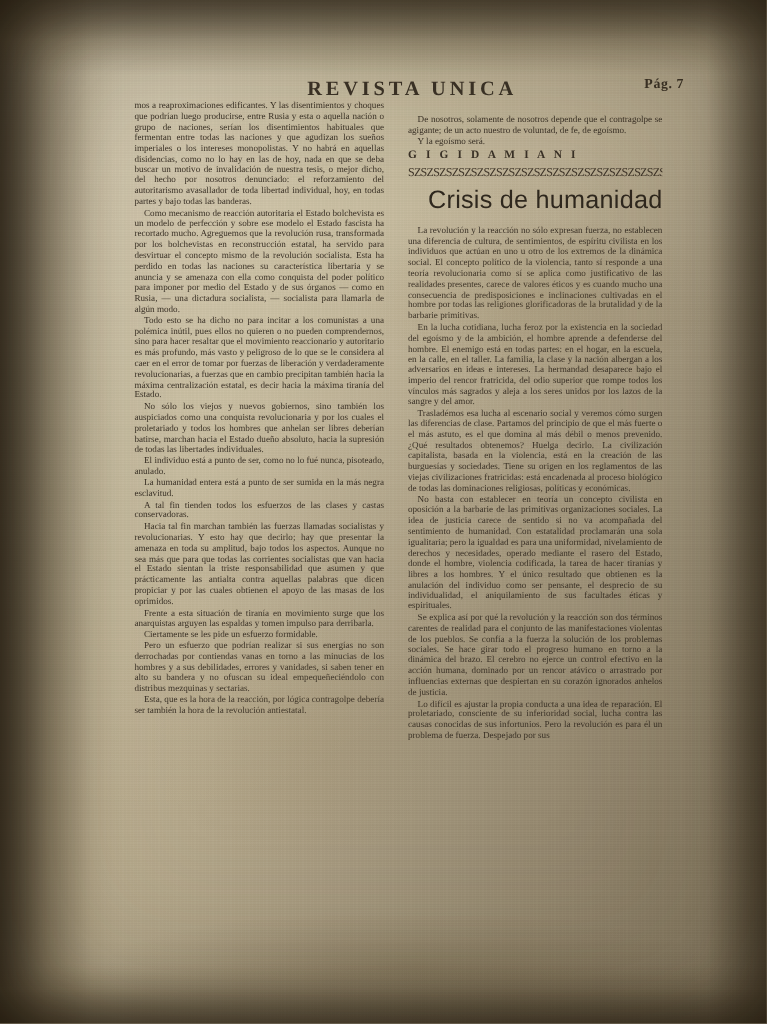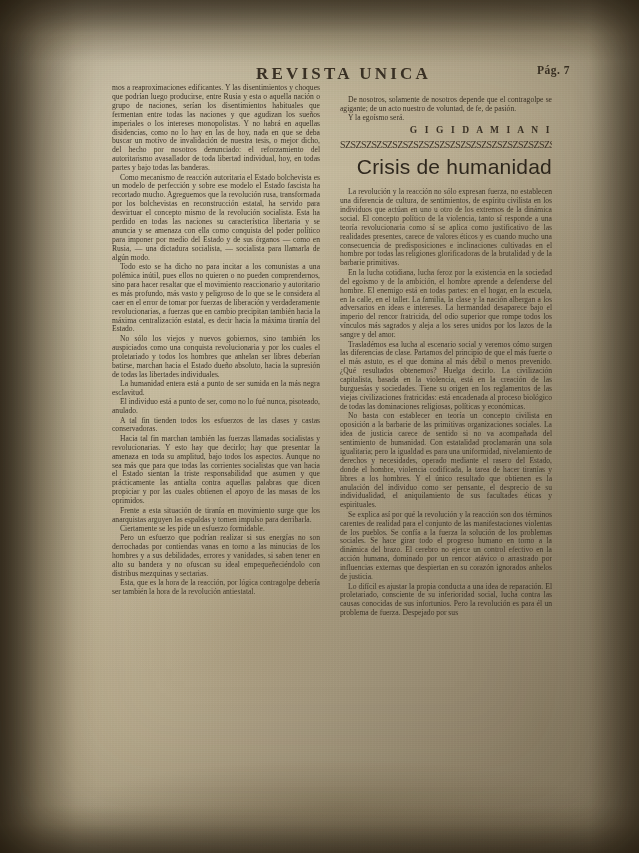--- a/index.html
+++ b/index.html
@@ -126,21 +126,21 @@
     width: 208px;
   }
   #col-right {
     left: 340px;
     top: 96px;
     width: 212px;
   }
 
   
   .sig {
-    text-align: right;
+    text-align: left;
     font-size: 9.5px;
     letter-spacing: 2.6px;
     font-weight: 700;
     color: #3a3126;
     margin-top: 3px;
     margin-bottom: 2px;
   }
   .byline-lines { margin-bottom: 4px; }
 
   
@@ -195,33 +195,33 @@
   <div class="runhead">
     <div class="title">REVISTA  UNICA</div>
     <div class="pageno">Pág. 7</div>
   </div>
 
   <div class="col" id="col-left">
     <p class="noind">mos a reaproximaciones edificantes. Y las disentimientos y choques que podrían luego producirse, entre Rusia y esta o aquella nación o grupo de naciones, serían los disentimientos habituales que fermentan entre todas las naciones y que agudizan los sueños imperiales o los intereses monopolistas. Y no habrá en aquellas disidencias, como no lo hay en las de hoy, nada en que se deba buscar un motivo de invalidación de nuestra tesis, o mejor dicho, del hecho por nosotros denunciado: el reforzamiento del autoritarismo avasallador de toda libertad individual, hoy, en todas partes y bajo todas las banderas.</p>
     <p>Como mecanismo de reacción autoritaria el Estado bolchevista es un modelo de perfección y sobre ese modelo el Estado fascista ha recortado mucho. Agreguemos que la revolución rusa, transformada por los bolchevistas en reconstrucción estatal, ha servido para desvirtuar el concepto mismo de la revolución socialista. Esta ha perdido en todas las naciones su característica libertaria y se anuncia y se amenaza con ella como conquista del poder político para imponer por medio del Estado y de sus órganos — como en Rusia, — una dictadura socialista, — socialista para llamarla de algún modo.</p>
     <p>Todo esto se ha dicho no para incitar a los comunistas a una polémica inútil, pues ellos no quieren o no pueden comprendernos, sino para hacer resaltar que el movimiento reaccionario y autoritario es más profundo, más vasto y peligroso de lo que se le considera al caer en el error de tomar por fuerzas de liberación y verdaderamente revolucionarias, a fuerzas que en cambio precipitan también hacia la máxima centralización estatal, es decir hacia la máxima tiranía del Estado.</p>
     <p>No sólo los viejos y nuevos gobiernos, sino también los auspiciados como una conquista revolucionaria y por los cuales el proletariado y todos los hombres que anhelan ser libres deberían batirse, marchan hacia el Estado dueño absoluto, hacia la supresión de todas las libertades individuales.</p>
+    <p>El individuo está a punto de ser, como no lo fué nunca, pisoteado, anulado.</p>
     <p>La humanidad entera está a punto de ser sumida en la más negra esclavitud.</p>
-    <p>El individuo está a punto de ser, como no lo fué nunca, pisoteado, anulado.</p>
     <p>A tal fin tienden todos los esfuerzos de las clases y castas conservadoras.</p>
     <p>Hacia tal fin marchan también las fuerzas llamadas socialistas y revolucionarias. Y esto hay que decirlo; hay que presentar la amenaza en toda su amplitud, bajo todos los aspectos. Aunque no sea más que para que todas las corrientes socialistas que van hacia el Estado sientan la triste responsabilidad que asumen y que prácticamente las antialta contra aquellas palabras que dicen propiciar y por las cuales obtienen el apoyo de las masas de los oprimidos.</p>
     <p>Frente a esta situación de tiranía en movimiento surge que los anarquistas arguyen las espaldas y tomen impulso para derribarla.</p>
     <p>Ciertamente se les pide un esfuerzo formidable.</p>
     <p>Pero un esfuerzo que podrían realizar si sus energías no son derrochadas por contiendas vanas en torno a las minucias de los hombres y a sus debilidades, errores y vanidades, si saben tener en alto su bandera y no ofuscan su ideal empequeñeciéndolo con distribus mezquinas y sectarias.</p>
     <p>Esta, que es la hora de la reacción, por lógica contragolpe debería ser también la hora de la revolución antiestatal.</p>
   </div>
 
   <div class="col" id="col-right">
     <div class="byline-lines">
-      <p>De nosotros, solamente de nosotros depende que el contragolpe se agigante; de un acto nuestro de voluntad, de fe, de pasión.</p>
+      <p>De nosotros, solamente de nosotros depende que el contragolpe se agigante; de un acto nuestro de voluntad, de fe, de egoísmo.</p>
       <p>Y la egoísmo será.</p>
       <div class="sig">G I G I   D A M I A N I</div>
     </div>
 
     <div class="ornament">SZSZSZSZSZSZSZSZSZSZSZSZSZSZSZSZSZSZSZSZSZSZSZSZSZSZSZSZ</div>
 
     <h1 class="article-title">Crisis  de  humanidad</h1>
 
     <p>La revolución y la reacción no sólo expresan fuerza, no establecen una diferencia de cultura, de sentimientos, de espíritu civilista en los individuos que actúan en uno u otro de los extremos de la dinámica social. El concepto político de la violencia, tanto sí responde a una teoría revolucionaria como sí se aplica como justificativo de las realidades presentes, carece de valores éticos y es cuando mucho una consecuencia de predisposiciones e inclinaciones cultivadas en el hombre por todas las religiones glorificadoras de la brutalidad y de la barbarie primitivas.</p>
     <p>En la lucha cotidiana, lucha feroz por la existencia en la sociedad del egoísmo y de la ambición, el hombre aprende a defenderse del hombre. El enemigo está en todas partes: en el hogar, en la escuela, en la calle, en el taller. La familia, la clase y la nación albergan a los adversarios en ideas e intereses. La hermandad desaparece bajo el imperio del rencor fratricida, del odio superior que rompe todos los vínculos más sagrados y aleja a los seres unidos por los lazos de la sangre y del amor.</p>

